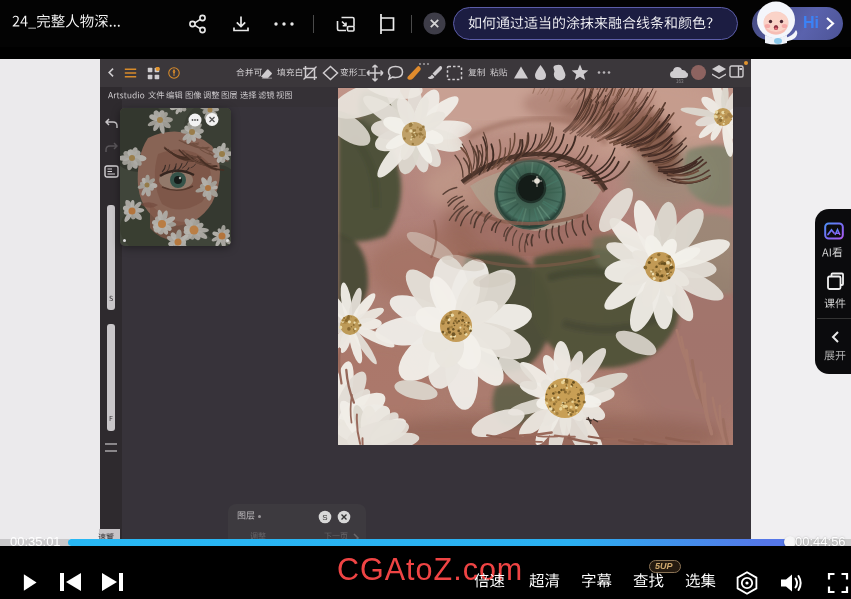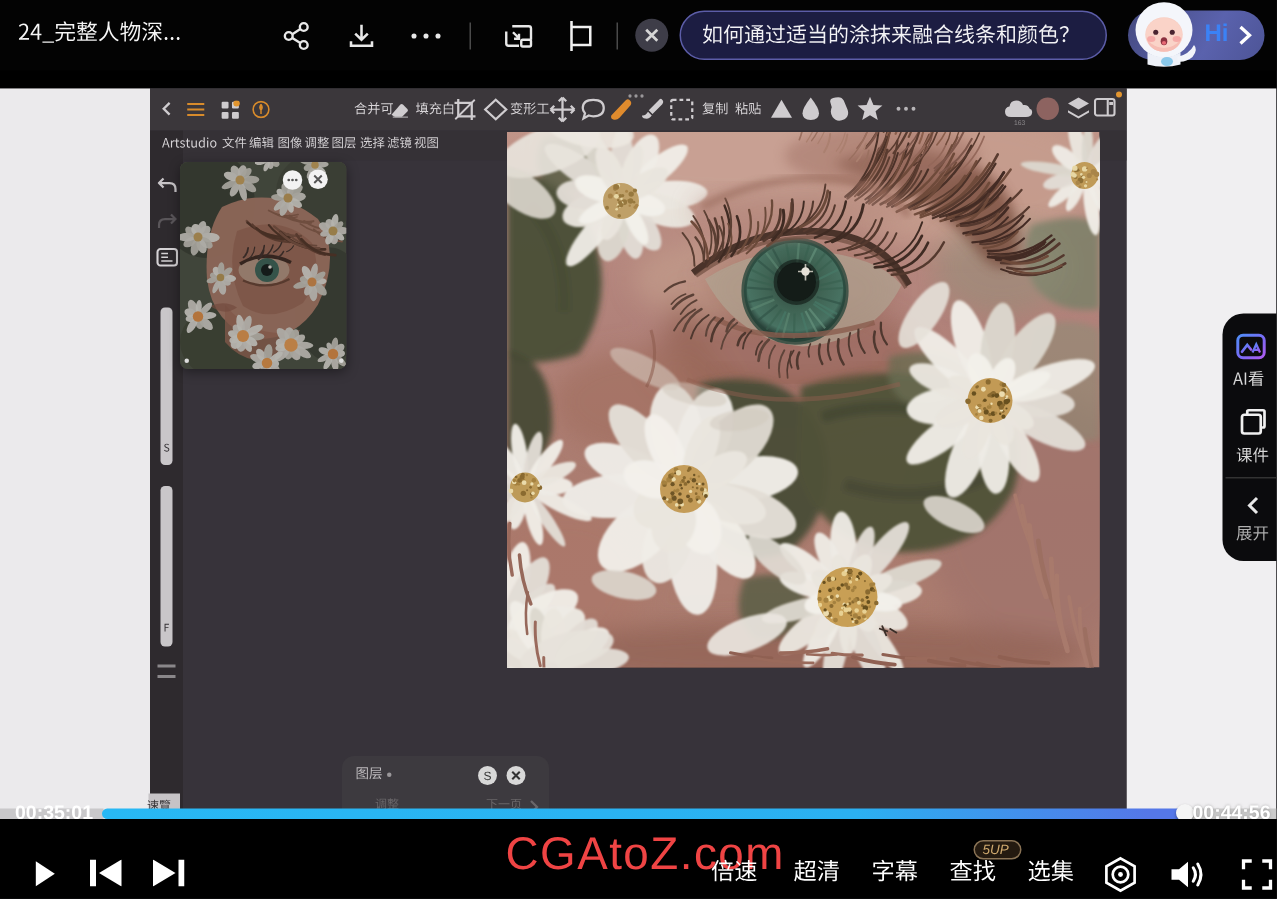--- a/index.html
+++ b/index.html
@@ -1155,22 +1155,22 @@
     </svg>
     <div class="abs" style="left:-1px;top:470px;width:21px;height:17px;background:#c6c3c6"></div>
     <svg style="position:absolute;left:-2px;top:474px;overflow:visible" width="18" height="12">
       <path d="M0.544 0.7999999999999998C0.992 1.2160000000000002 1.536 1.8079999999999998 1.784 2.184L2.2640000000000002 1.8239999999999998C2.0 1.4479999999999995 1.448 0.8799999999999999 1.0 0.48799999999999955ZM2.128 3.016H0.384V3.5759999999999996H1.552V6.08C1.184 6.208 0.76 6.544 0.336 6.952L0.712 7.4559999999999995C1.1360000000000001 6.96 1.552 6.536 1.848 6.536C2.032 6.536 2.2800000000000002 6.768 2.616 6.968C3.176 7.28 3.856 7.368 4.8 7.368C5.5600000000000005 7.368 6.952 7.32 7.5280000000000005 7.28C7.5360000000000005 7.112 7.632000000000001 6.84 7.696 6.688C6.92 6.768 5.736 6.824 4.816 6.824C3.952 6.824 3.2640000000000002 6.776 2.7520000000000002 6.4799999999999995C2.472 6.327999999999999 2.2880000000000003 6.184 2.128 6.104ZM3.424 2.6559999999999997H4.696V3.6799999999999997H3.424ZM5.28 2.6559999999999997H6.6160000000000005V3.6799999999999997H5.28ZM4.696 0.16800000000000015V0.992H2.544V1.5119999999999996H4.696V2.176H2.864V4.16H4.432C3.968 4.84 3.184 5.4879999999999995 2.448 5.8C2.576 5.912 2.7520000000000002 6.112 2.84 6.256C3.496 5.912 4.2 5.295999999999999 4.696 4.616V6.4879999999999995H5.28V4.632C5.952 5.12 6.664 5.704 7.04 6.12L7.424 5.72C7.0 5.272 6.184 4.648 5.472 4.16H7.192V2.176H5.28V1.5119999999999996H7.5600000000000005V0.992H5.28V0.16800000000000015Z M10.120000000000001 4.68H13.856V5.064H10.120000000000001ZM10.120000000000001 5.416H13.856V5.808H10.120000000000001ZM10.120000000000001 3.952H13.856V4.327999999999999H10.120000000000001ZM14.416 2.208H14.928V2.904H14.416ZM13.56 2.208H14.064V2.904H13.56ZM12.736 2.208H13.208V2.904H12.736ZM9.552 3.5839999999999996V6.176H10.696C10.456 6.712 9.864 6.936 8.328 7.056C8.432 7.168 8.56 7.3919999999999995 8.6 7.52C10.344 7.344 11.04 6.984 11.304 6.176H12.48V6.744C12.48 7.288 12.68 7.416 13.448 7.416C13.608 7.416 14.664 7.416 14.832 7.416C15.424 7.416 15.592 7.224 15.656 6.3919999999999995C15.504000000000001 6.359999999999999 15.272 6.288 15.152000000000001 6.208C15.120000000000001 6.856 15.072 6.936 14.768 6.936C14.536000000000001 6.936 13.672 6.936 13.504000000000001 6.936C13.136 6.936 13.064 6.912 13.064 6.736V6.176H14.448V3.5839999999999996ZM12.296 1.8719999999999999V3.2479999999999998H15.368V1.8719999999999999H14.408000000000001L14.624 1.6959999999999997C14.464 1.4959999999999996 14.176 1.2559999999999993 13.879999999999999 1.064H15.56V0.6239999999999997H13.128C13.192 0.49599999999999955 13.24 0.37599999999999945 13.288 0.24799999999999933L12.751999999999999 0.16000000000000014C12.592 0.6079999999999997 12.280000000000001 1.1280000000000001 11.784 1.5199999999999996C11.911999999999999 1.5759999999999996 12.096 1.7359999999999998 12.2 1.8559999999999999C12.48 1.6159999999999997 12.712 1.3439999999999994 12.888 1.064H13.528L13.296 1.2400000000000002C13.576 1.4079999999999995 13.872 1.6559999999999997 14.072 1.8719999999999999ZM10.272 1.2160000000000002H9.24V0.8159999999999998H10.272ZM11.911999999999999 0.4319999999999995H8.712V3.2479999999999998H11.975999999999999V2.864H10.768V2.3999999999999995H11.68V1.2160000000000002H10.768V0.8159999999999998H11.911999999999999ZM10.272 2.3999999999999995V2.864H9.24V2.3999999999999995ZM9.24 1.5839999999999996H11.16V2.04H9.24Z" fill="#3a373a"></path>
     </svg>
   </div>
 <div class="abs" style="left:0;top:538.5px;width:69px;height:7.5px;background:#c9c8ca"></div>
 <div class="abs" style="left:68px;top:538.5px;width:719px;height:7.5px;border-radius:4px 0 0 4px;background:linear-gradient(90deg,#28b8f4,#2bb0f1 70%,#5577e8 97%)"></div>
 <div class="abs" style="left:787px;top:538.5px;width:64px;height:7.5px;background:#cbcbcb"></div>
 <div class="abs" style="left:784px;top:536px;width:12px;height:12px;border-radius:50%;background:#f5f5f5;box-shadow:0 1px 2px rgba(0,0,0,0.4)"></div>
-<div class="abs" style="left:10px;top:534px;color:#fff;font-size:13px;font-weight:bold">00:35:01</div>
-<div class="abs" style="left:795px;top:534px;color:#fff;font-size:13px;font-weight:bold;text-shadow:0 0 2px rgba(120,120,120,0.6)">00:44:56</div>
+<div class="abs" style="left:10px;top:534px;color:#fff;font-size:13px;font-weight:normal">00:35:01</div>
+<div class="abs" style="left:795px;top:534px;color:#fff;font-size:13px;font-weight:normal;text-shadow:0 0 2px rgba(120,120,120,0.6)">00:44:56</div>
 <div class="abs" style="left:0;top:546px;width:851px;height:53px;background:#000"></div>
 <div class="abs" style="left:337px;top:552px;color:#ef4444;font-size:30.5px;letter-spacing:1px">CGAtoZ.com</div>
 <svg class="abs" style="left:23px;top:573px" width="14" height="19" viewBox="0 0 16 20">
     <path d="M1 0.5 L15.5 10 L1 19.5 Z" fill="#fff"></path>
   </svg>
 <svg class="abs" style="left:60px;top:573px" width="22" height="18" viewBox="0 0 22 18">
     <rect x="0" y="0" width="4" height="18" fill="#fff"></rect>
     <path d="M21 0 L6 9 L21 18 Z" fill="#fff"></path>
   </svg>
 <svg class="abs" style="left:101px;top:573px" width="22" height="18" viewBox="0 0 22 18">
@@ -1186,21 +1186,21 @@
 <svg style="position:absolute;left:581px;top:573px;overflow:visible" width="33" height="22">
     <path d="M7.13 7.7035V8.68H1.0695V9.796H7.13V13.113C7.13 13.33 7.0525 13.4075 6.7735 13.423C6.4945 13.423 5.487 13.423 4.4485 13.392C4.65 13.702 4.867 14.229 4.9445 14.5545C6.262 14.5545 7.0835 14.539 7.626 14.368500000000001C8.184 14.167 8.3545 13.826 8.3545 13.144V9.796H14.415V8.68H8.3545V8.1065C9.7185 7.378 11.1135 6.324 12.0745 5.332L11.284 4.727500000000001L11.0205 4.7895H3.6115V5.890000000000001H9.8425C9.052 6.572 8.0445 7.2540000000000004 7.13 7.7035ZM6.572 0.5579999999999998C6.8665 0.9610000000000003 7.161 1.4725000000000001 7.3625 1.9220000000000006H1.24V5.1305H2.387V3.0380000000000003H13.0665V5.1305H14.26V1.9220000000000006H8.7265C8.5095 1.4105000000000008 8.1065 0.713000000000001 7.7035 0.20149999999999935Z M19.282 5.797H27.372999999999998V6.789H19.282ZM19.282 4.061H27.372999999999998V5.053000000000001H19.282ZM22.6145 9.3775V10.447H19.7625C20.181 10.106 20.5685 9.749500000000001 20.894 9.3775ZM23.761499999999998 9.3775H25.698999999999998C26.009 9.749500000000001 26.3965 10.106 26.799500000000002 10.447H23.761499999999998ZM18.166 3.2859999999999996V7.5795H20.9095C20.7545 7.8585 20.553 8.153 20.3205 8.432H16.3215V9.3775H19.4215C18.5535 10.1525 17.4065 10.881 15.9805 11.439C16.213 11.6095 16.5385 12.0125 16.6625 12.2915C17.4375 11.9505 18.134999999999998 11.5785 18.755 11.1755V14.074H19.871V11.3925H22.6145V14.57H23.761499999999998V11.3925H26.814999999999998V12.958C26.814999999999998 13.113 26.7685 13.1595 26.5825 13.175C26.412 13.175 25.823 13.175 25.1565 13.144C25.2805 13.4075 25.435499999999998 13.733 25.482 14.012C26.427500000000002 14.012 27.063000000000002 14.0275 27.450499999999998 13.8725C27.838 13.7175 27.9465 13.485 27.9465 12.958V11.2375C28.551000000000002 11.6095 29.201999999999998 11.904 29.8375 12.121C29.9925 11.842 30.302500000000002 11.439 30.535 11.2375C29.2485 10.881 27.8845 10.1835 26.939 9.3775H30.1785V8.432H21.669C21.8705 8.153 22.041 7.8740000000000006 22.2115 7.5795H28.5355V3.2859999999999996ZM25.2185 0.3100000000000005V1.3019999999999996H21.204V0.3100000000000005H20.072499999999998V1.3019999999999996H16.523V2.2784999999999993H20.072499999999998V3.022500000000001H21.204V2.2784999999999993H25.2185V2.976000000000001H26.365499999999997V2.2784999999999993H29.9925V1.3019999999999996H26.365499999999997V0.3100000000000005Z" fill="#ffffff"></path>
   </svg>
 <svg style="position:absolute;left:633px;top:573px;overflow:visible" width="33" height="22">
     <path d="M4.5725 9.951H10.85V11.253H4.5725ZM4.5725 7.8740000000000006H10.85V9.145H4.5725ZM3.4255 7.037V12.09H12.059V7.037ZM1.147 13.02V14.074H14.415V13.02ZM7.13 0.3100000000000005V2.2784999999999993H0.8835V3.3015000000000008H5.8745C4.5415 4.774000000000001 2.4645 6.107 0.558 6.758C0.806 6.9750000000000005 1.147 7.409 1.3175 7.688C3.4255 6.851 5.7195 5.2235 7.13 3.3789999999999996V6.5565H8.277V3.3635C9.703 5.1615 12.028 6.7735 14.167 7.564C14.3375 7.2695 14.6785 6.82 14.942 6.603C12.989 5.9985 10.881 4.712 9.5325 3.3015000000000008H14.632V2.2784999999999993H8.277V0.3100000000000005Z M25.978 1.2710000000000008C26.7375 1.9375 27.652 2.929500000000001 28.0705 3.5805000000000007L29.000500000000002 2.8985000000000003C28.566499999999998 2.263 27.621000000000002 1.3330000000000002 26.8615 0.6820000000000004ZM18.4295 0.3100000000000005V3.4410000000000007H16.213V4.526H18.4295V7.8740000000000006C17.5305 8.122 16.6935 8.339 16.027 8.5095L16.368 9.641L18.4295 9.0365V13.0975C18.4295 13.3145 18.352 13.3765 18.134999999999998 13.392C17.9335 13.392 17.2515 13.4075 16.5385 13.3765C16.678 13.671 16.833 14.1515 16.8795 14.446C17.948999999999998 14.446 18.6 14.4305 19.003 14.2445C19.406 14.0585 19.561 13.7485 19.561 13.0975V8.6955L21.6225 8.0755L21.483 7.006L19.561 7.564V4.526H21.451999999999998V3.4410000000000007H19.561V0.3100000000000005ZM28.3495 6.1225000000000005C27.822499999999998 7.3005 27.063000000000002 8.463000000000001 26.133 9.517C25.792 8.370000000000001 25.512999999999998 6.9750000000000005 25.311500000000002 5.425L30.0855 4.913500000000001L29.9615 3.8285L25.1875 4.3245000000000005C25.048000000000002 3.0845000000000002 24.955 1.7515 24.9085 0.3565000000000005H23.7305C23.7925 1.798 23.901 3.162000000000001 24.025 4.448500000000001L21.637999999999998 4.6965L21.762 5.797L24.149 5.549C24.3815 7.4555 24.7225 9.1295 25.172 10.509C23.994 11.6405 22.6145 12.555 21.1885 13.1285C21.4985 13.361 21.886 13.7175 22.0875 14.0275C23.3275 13.4695 24.5365 12.648 25.621499999999997 11.6715C26.381 13.361 27.404 14.384 28.799 14.4925C29.5895 14.5545 30.2095 13.764 30.5505 11.2375C30.302500000000002 11.1445 29.8065 10.85 29.558500000000002 10.602C29.419 12.3225 29.171 13.1595 28.752499999999998 13.1285C27.869 13.0355 27.125 12.1675 26.5515 10.7415C27.6985 9.517 28.6595 8.122 29.310499999999998 6.696Z" fill="#ffffff"></path>
   </svg>
 <svg style="position:absolute;left:685px;top:573px;overflow:visible" width="33" height="22">
     <path d="M0.9455 1.4725000000000001C1.8445 2.2319999999999993 2.8985 3.317 3.348 4.076499999999999L4.309 3.3480000000000008C3.813 2.604000000000001 2.7435 1.5500000000000007 1.829 0.8369999999999997ZM6.913 0.7750000000000004C6.541 2.1545000000000005 5.89 3.5184999999999995 5.053 4.433C5.332 4.5725 5.828 4.8825 6.045 5.053000000000001C6.4014999999999995 4.619 6.7425 4.076499999999999 7.0525 3.4719999999999995H9.3465V5.735H4.96V6.7735H7.7655C7.502 8.804 6.8665 10.2765 4.5415 11.097999999999999C4.7895 11.315 5.1305 11.749 5.2545 12.0435C7.8585 11.0205 8.6335 9.238 8.928 6.7735H10.5245V10.3695C10.5245 11.5475 10.788 11.8885 11.9505 11.8885C12.183 11.8885 13.237 11.8885 13.4695 11.8885C14.446 11.8885 14.756 11.3925 14.8645 9.424C14.539 9.3465 14.0585 9.176 13.8415 8.959C13.795 10.586500000000001 13.733 10.8035 13.3455 10.8035C13.1285 10.8035 12.276 10.8035 12.121 10.8035C11.718 10.8035 11.6715 10.757 11.6715 10.3695V6.7735H14.740499999999999V5.735H10.509V3.4719999999999995H14.0895V2.464500000000001H10.509V0.3719999999999999H9.3465V2.464500000000001H7.5175C7.719 1.9994999999999994 7.8895 1.5035000000000007 8.029 1.0075000000000003ZM3.8905 6.2620000000000005H0.868V7.347H2.7745V12.0435C2.108 12.3535 1.395 12.9115 0.6975 13.5625L1.4725 14.57C2.356 13.609 3.193 12.803 3.7665 12.803C4.1075 12.803 4.588 13.2525 5.1925 13.6245C6.2155 14.229 7.502 14.384 9.3 14.384C10.818999999999999 14.384 13.4385 14.3065 14.647499999999999 14.229C14.663 13.888 14.849 13.3145 14.973 13.02C13.4385 13.175 11.0825 13.2835 9.3155 13.2835C7.6725 13.2835 6.3705 13.1905 5.4094999999999995 12.617C4.6655 12.183 4.309 11.811 3.8905 11.78Z M22.63 8.804V9.842500000000001H16.337V10.818999999999999H21.5915C20.1035 11.935 17.8715 12.927 15.9495 13.423C16.213 13.671 16.5385 14.105 16.7245 14.3995C18.7085 13.7795 21.0335 12.6015 22.63 11.2375V14.5545H23.7925V11.191C25.3735 12.524000000000001 27.7295 13.6865 29.759999999999998 14.275500000000001C29.930500000000002 13.981 30.256 13.5625 30.503999999999998 13.3145C28.566499999999998 12.8495 26.365499999999997 11.904 24.877499999999998 10.818999999999999H30.1785V9.842500000000001H23.7925V8.804ZM23.095 4.774000000000001V5.797H19.3285V4.774000000000001ZM22.738500000000002 0.5579999999999998C22.9865 0.9764999999999997 23.25 1.5035000000000007 23.436 1.9529999999999994H19.933C20.258499999999998 1.4725000000000001 20.553 0.9764999999999997 20.816499999999998 0.5114999999999998L19.6075 0.2789999999999999C18.9255 1.6430000000000007 17.67 3.3789999999999996 15.965 4.681000000000001C16.2285 4.836 16.616 5.177 16.8175 5.425C17.298000000000002 5.022 17.7475 4.6035 18.166 4.169499999999999V9.1295H19.3285V8.6335H29.744500000000002V7.7035H24.211V6.634H28.6595V5.797H24.211V4.774000000000001H28.613V3.9369999999999994H24.211V2.9139999999999997H29.2485V1.9529999999999994H24.6605C24.459 1.4570000000000007 24.118000000000002 0.7750000000000004 23.777 0.2635000000000005ZM23.095 3.9369999999999994H19.3285V2.9139999999999997H23.095ZM23.095 6.634V7.7035H19.3285V6.634Z" fill="#ffffff"></path>
   </svg>
 <div class="abs" style="left:649px;top:560px;width:32px;height:13px;border:1px solid #8a7355;border-radius:7px;background:#241a10"></div>
-<div class="abs" style="left:655px;top:561px;color:#cfa96e;font-size:9px;font-weight:normal;font-style:italic">5UP</div>
+<div class="abs" style="left:655px;top:561px;color:#cfa96e;font-size:9px;font-weight:bold;font-style:italic">5UP</div>
 <svg class="abs" style="left:734px;top:570px" width="26" height="26" viewBox="0 0 26 26" fill="none" stroke="#fff" stroke-width="1.8">
 <path d="M13 2.2 L22.4 7.6 V18.4 L13 23.8 L3.6 18.4 V7.6 Z"></path>
 <circle cx="13" cy="13" r="5.2"></circle>
     <circle cx="13" cy="13" r="1.6" fill="#fff" stroke="none"></circle>
   </svg>
 <svg class="abs" style="left:778px;top:570px" width="26" height="26" viewBox="0 0 26 26" fill="#fff">
 <path d="M3 9.5 H8 L14 4.5 V21.5 L8 16.5 H3 Z"></path>
 <path d="M17.5 8.5 Q20.5 13 17.5 17.5" stroke="#fff" stroke-width="2" fill="none" stroke-linecap="round"></path>
 <path d="M20.5 6 Q24.8 13 20.5 20" stroke="#fff" stroke-width="2" fill="none" stroke-linecap="round"></path>
   </svg>

